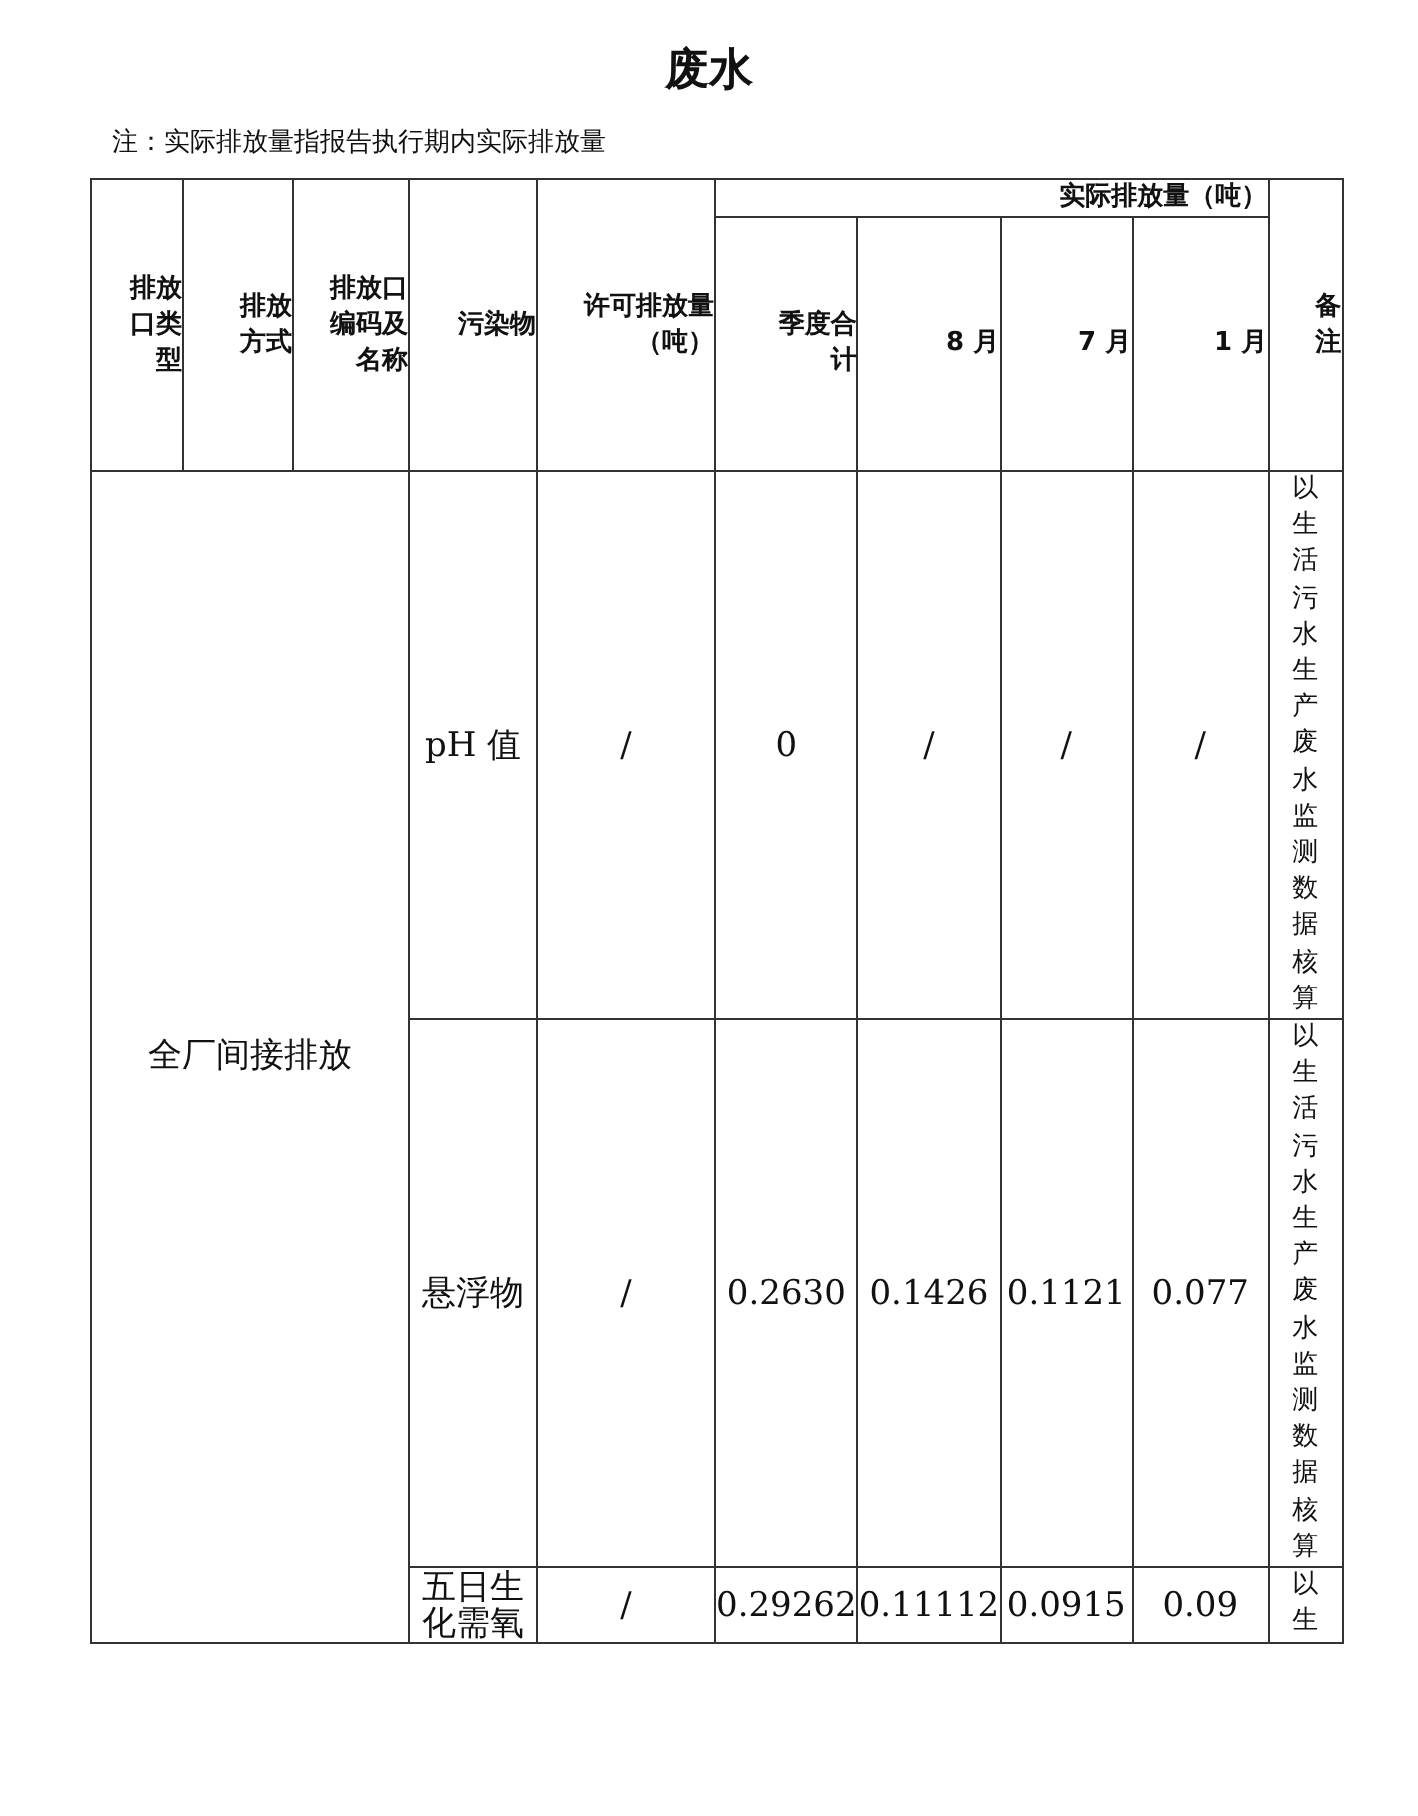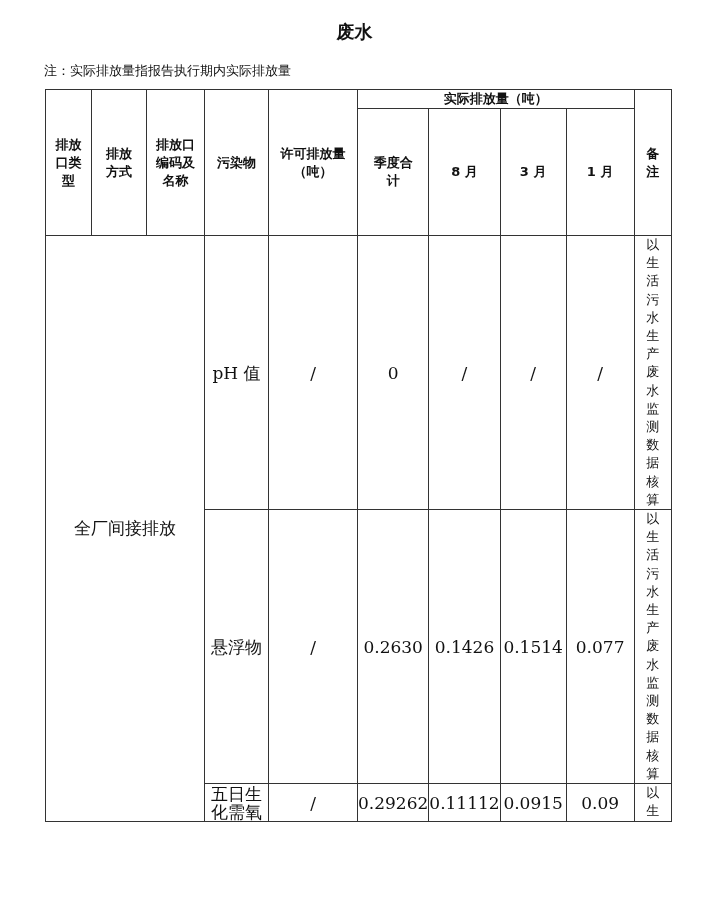--- a/index.html
+++ b/index.html
@@ -1,23 +1,23 @@
 <!DOCTYPE html>
 <html><head>
 <meta charset="utf-8">
 <style>
   html, body { margin:0; padding:0; background:#ffffff; }
   body { width:709px; height:908px; position:relative; overflow:hidden;
          font-family:"DejaVu Serif","Liberation Serif",serif; color:#111; }
   .title { position:absolute; top:20px; left:0; width:709px; text-align:center;
-           font-family:"DejaVu Sans","Liberation Sans",sans-serif; font-weight:bold; font-size:18px; }
-  .note { position:absolute; top:62px; left:44px; font-size:13px;font-family:Liberation Serif, serif; }
+           font-family:"DejaVu Sans","Liberation Sans",sans-serif; font-weight:bold; font-size:22px; }
+  .note { position:absolute; top:62px; left:56px; font-size:13px;font-family:Liberation Serif, serif; }
   table { position:absolute; left:45px; top:89px; border-collapse:collapse; table-layout:fixed; }
   td { border:1px solid #333; padding:0; text-align:center; vertical-align:middle; font-size:17px; line-height:18px; }
-  .hd { font-family:"DejaVu Sans","Liberation Sans",sans-serif; font-weight:bold; font-size:13px; }
+  .hd { font-family:"DejaVu Sans","Liberation Sans",sans-serif; font-weight:bold; font-size:13px;text-align:right; }
   .remark { line-height:18.2px; vertical-align:top; font-size:13px; padding-top:0; }
   .remark span { display:block; }
 </style>
 </head>
 <body>
 
 <div class="title">废水</div>
 <div class="note">注：实际排放量指报告执行期内实际排放量</div>
 
 <table>
@@ -47,21 +47,21 @@
     <td rowspan="2" class="hd"><span style="white-space:pre-line">许可排放量
 （吨）</span></td>
     <td colspan="4" class="hd"><span>实际排放量（吨）</span></td>
     <td rowspan="2" class="hd"><span style="white-space:pre-line">备
 注</span></td>
   </tr>
   <tr style="height:127px">
     <td class="hd"><span style="white-space:pre-line">季度合
 计</span></td>
     <td class="hd"><span>8 月</span></td>
-    <td class="hd"><span>3 月</span></td>
+    <td class="hd"><span>7 月</span></td>
     <td class="hd"><span>1 月</span></td>
   </tr>
 
   <tr style="height:272px">
     <td colspan="3" rowspan="3" style="vertical-align:top;padding-top:283px;">
       <span>全厂间接排放</span>
     </td>
     <td><span>pH 值</span></td>
     <td><span>/</span></td>
     <td><span>0</span></td>
@@ -87,21 +87,21 @@
             <span>算</span>
           </div>
         </td>
   </tr>
 
   <tr style="height:273px">
     <td><span>悬浮物</span></td>
     <td><span>/</span></td>
     <td><span>0.2630</span></td>
     <td><span>0.1426</span></td>
-    <td><span>0.1514</span></td>
+    <td><span>0.1121</span></td>
     <td><span>0.077</span></td>
     <td class="remark">
           <div class="vt">
             <span>以</span>
             <span>生</span>
             <span>活</span>
             <span>污</span>
             <span>水</span>
             <span>生</span>
             <span>产</span>

